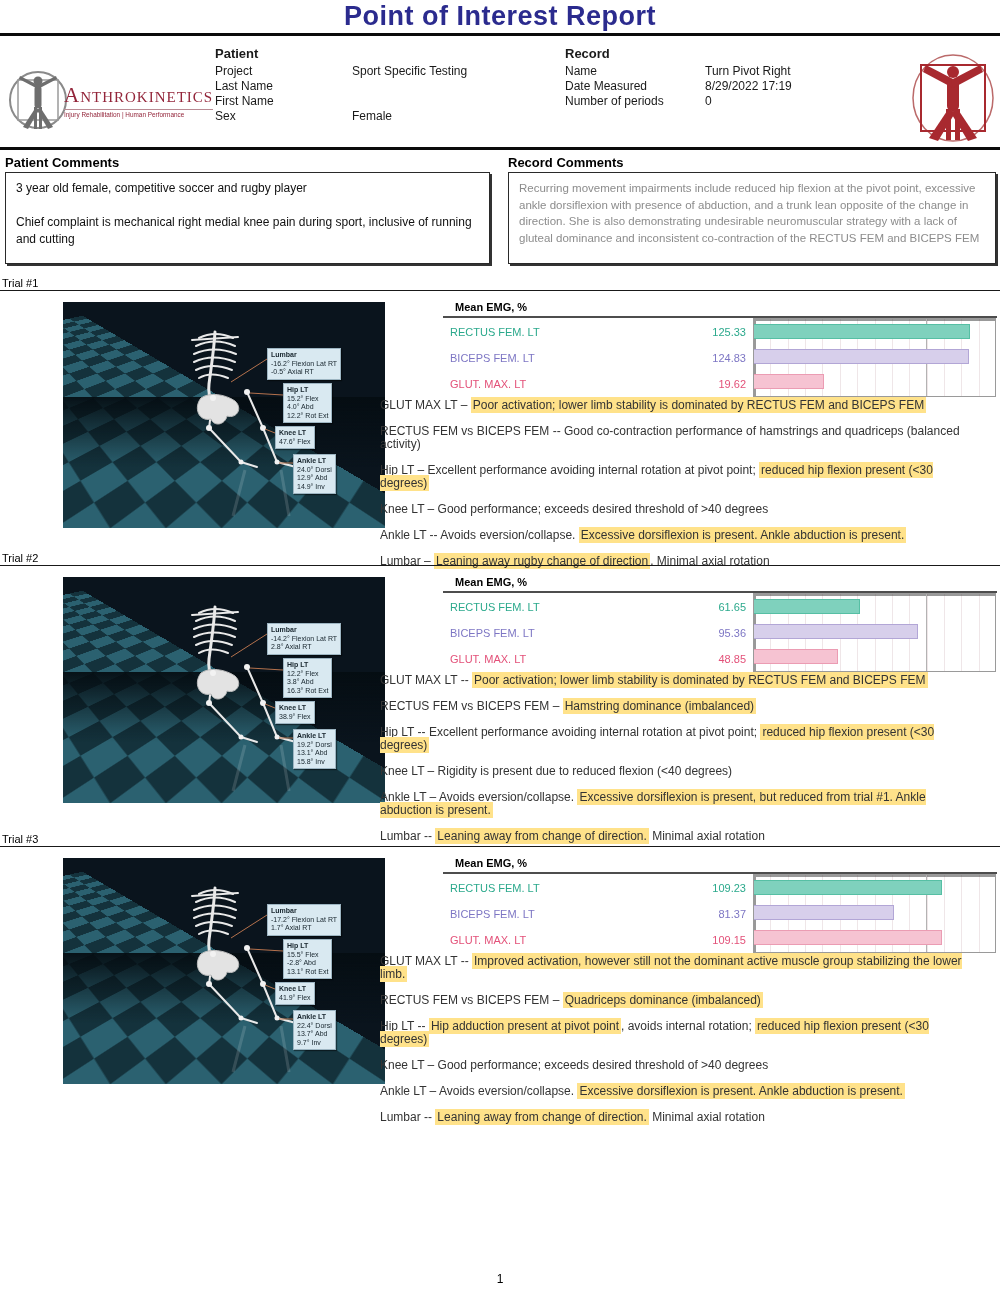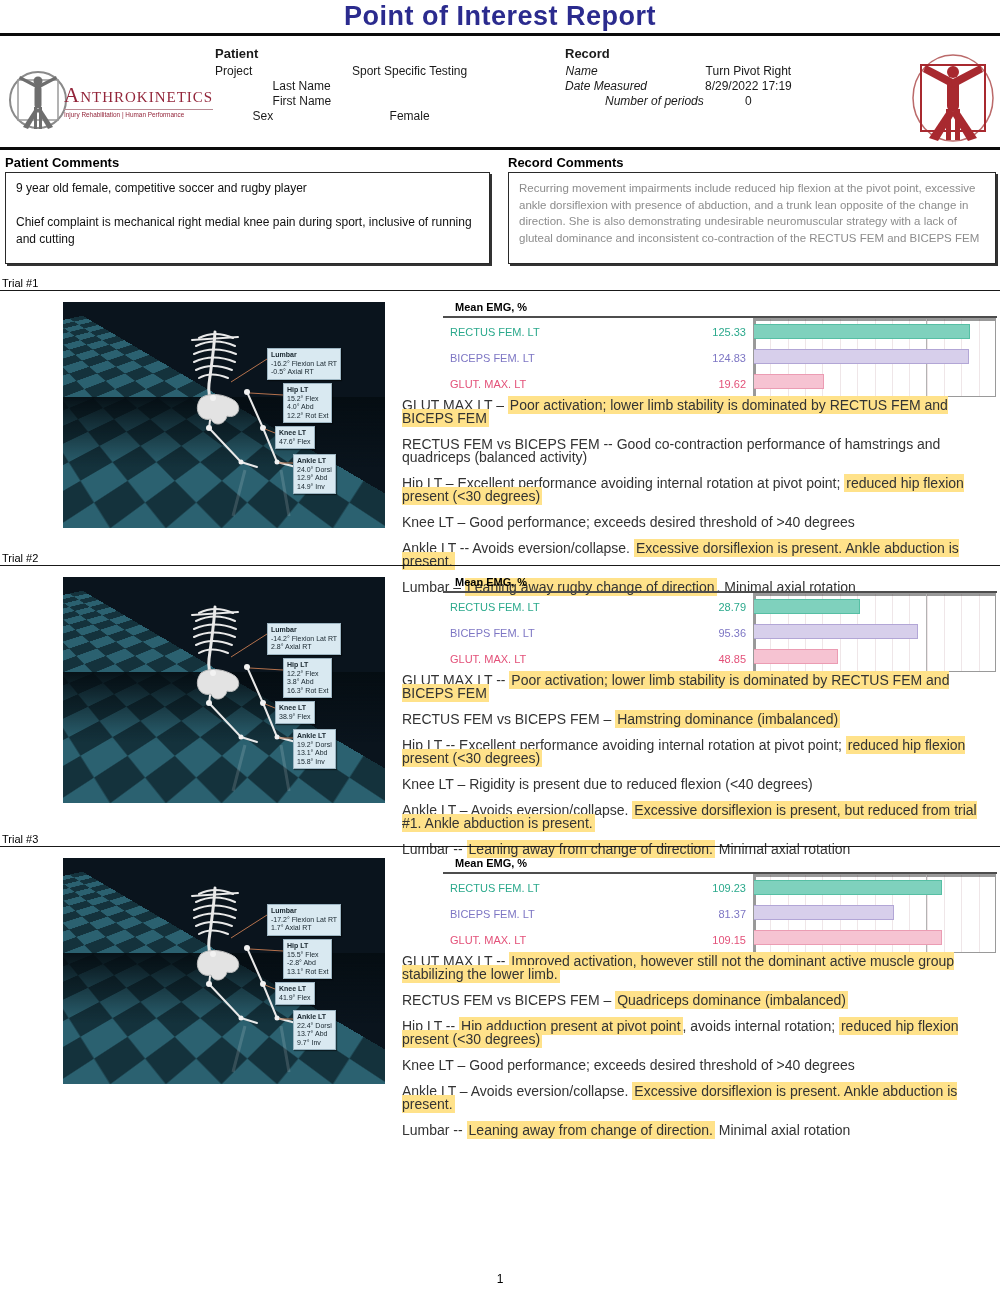--- a/index.html
+++ b/index.html
@@ -15,25 +15,25 @@
 
   .logo-left{position:absolute;left:6px;top:58px;width:205px;height:84px;display:flex;align-items:center;}
   .logo-left .mark{flex:0 0 64px;}
   .logo-left .words{margin-left:-6px;}
   .logo-name{font-family:"Liberation Serif",serif;font-variant:small-caps;font-size:21px;
     letter-spacing:1px;color:#93253a;}
   .logo-tag{font-size:6.4px;color:#93253a;border-top:1px solid #b88a93;padding-top:1px;margin-top:1px;}
 
   .hblock{position:absolute;top:46px;font-size:12px;}
   .hblock .htitle{font-weight:bold;font-size:13px;margin-bottom:3px;}
-  .hrow{display:flex;height:15px;line-height:15px;justify-content:center;}
+  .hrow{display:flex;height:15px;line-height:15px;}
   .patient-block{left:215px;}
   .patient-block .hlabel{width:137px;}
   .record-block{left:565px;}
-  .record-block .hlabel{width:140px;font-style:italic;}
+  .record-block .hlabel{width:140px;}
 
   .logo-right{position:absolute;left:911px;top:52px;}
 
   
   .sec-title{position:absolute;top:155px;font-size:13px;font-weight:bold;color:#000;}
   .cm-box{position:absolute;top:172px;height:92px;border:1px solid #2a2a2a;
     box-shadow:2px 2px 0 rgba(0,0,0,.8);padding:7px 10px;box-sizing:border-box;background:#fff;}
   .patient-box{left:5px;width:485px;font-size:12px;line-height:17px;color:#111;}
   .patient-box p{margin:0;min-height:17px;}
   .record-box{left:508px;width:488px;font-size:11.5px;line-height:16.5px;color:#8c8c8c;}
@@ -62,21 +62,21 @@
   .crows{position:absolute;left:450px;top:42px;width:296px;}
   .crow{display:flex;justify-content:space-between;height:26px;line-height:26px;font-size:11px;}
   .panel{position:absolute;left:753px;top:41px;width:243px;height:79px;border:1px solid #9a9a9a;
     box-sizing:border-box;box-shadow:inset 2px 2px 0 rgba(70,70,70,.55);
     background-image:repeating-linear-gradient(to right,transparent 0,transparent 16.36px,#efe6e8 16.36px,#efe6e8 17.36px);
     padding-top:5px;}
   .refline{position:absolute;left:71.4%;top:0;width:1px;height:100%;background:#b3b3b3;}
   .bar{position:relative;height:15px;margin-bottom:10px;border:1px solid;border-left:none;box-sizing:border-box;}
 
   
-  .comments{position:absolute;left:402px;top:122px;width:597px;font-size:14px;line-height:13px;color:#333;}
+  .comments{position:absolute;left:380px;top:122px;width:597px;font-size:12px;line-height:13px;color:#333;}
   .comment{margin-bottom:13px;}
   .hl{background:#ffe28a;padding:1px 2px;}
 
   .footer{position:absolute;top:1272px;left:0;width:100%;text-align:center;font-size:12px;color:#000;}
 </style>
 </head>
 <body>
 
 <div class="page">
 
@@ -148,21 +148,21 @@
     <path d="M38 56 L18 86 L27 89 L44 61 Z" fill="#a8292f"></path>
     <path d="M46 56 L66 86 L57 89 L40 61 Z" fill="#a8292f"></path>
     <rect x="35" y="57" width="5" height="31" fill="#a8292f"></rect>
     <rect x="44" y="57" width="5" height="31" fill="#a8292f"></rect>
   </svg>
 
   <div class="rule rule-header"></div>
 
   <div class="sec-title" style="left:5px">Patient Comments</div>
   <div class="cm-box patient-box">
-    <p>9 year old female, competitive soccer and rugby player</p>
+    <p>3 year old female, competitive soccer and rugby player</p>
     <p></p>
     <p>Chief complaint is mechanical right medial knee pain during sport, inclusive of running and cutting</p>
   </div>
   <div class="sec-title" style="left:508px">Record Comments</div>
   <div class="cm-box record-box">
     <span>Recurring movement impairments include reduced hip flexion at the pivot point, excessive ankle dorsiflexion with presence of abduction, and a trunk lean opposite of the change in direction. She is also demonstrating undesirable neuromuscular strategy with a lack of gluteal dominance and inconsistent co-contraction of the RECTUS FEM and BICEPS FEM</span>
   </div>
 
   <section class="trial" style="top:277px">
     <div class="trial-label">Trial #1</div>
@@ -333,21 +333,21 @@
         <div>13.1° Abd</div>
         <div>15.8° Inv</div>
       </div>
     </div>
 
     <div class="chart-title">Mean EMG, %</div>
     <div class="chart-rule"></div>
     <div class="crows">
       <div class="crow">
           <span style="color: rgb(43, 169, 140);">RECTUS FEM. LT</span>
-          <span style="color: rgb(43, 169, 140);">28.79</span>
+          <span style="color: rgb(43, 169, 140);">61.65</span>
         </div>
       <div class="crow">
           <span style="color: rgb(125, 118, 196);">BICEPS FEM. LT</span>
           <span style="color: rgb(125, 118, 196);">95.36</span>
         </div>
       <div class="crow">
           <span style="color: rgb(227, 81, 121);">GLUT. MAX. LT</span>
           <span style="color: rgb(227, 81, 121);">48.85</span>
         </div>
     </div>

